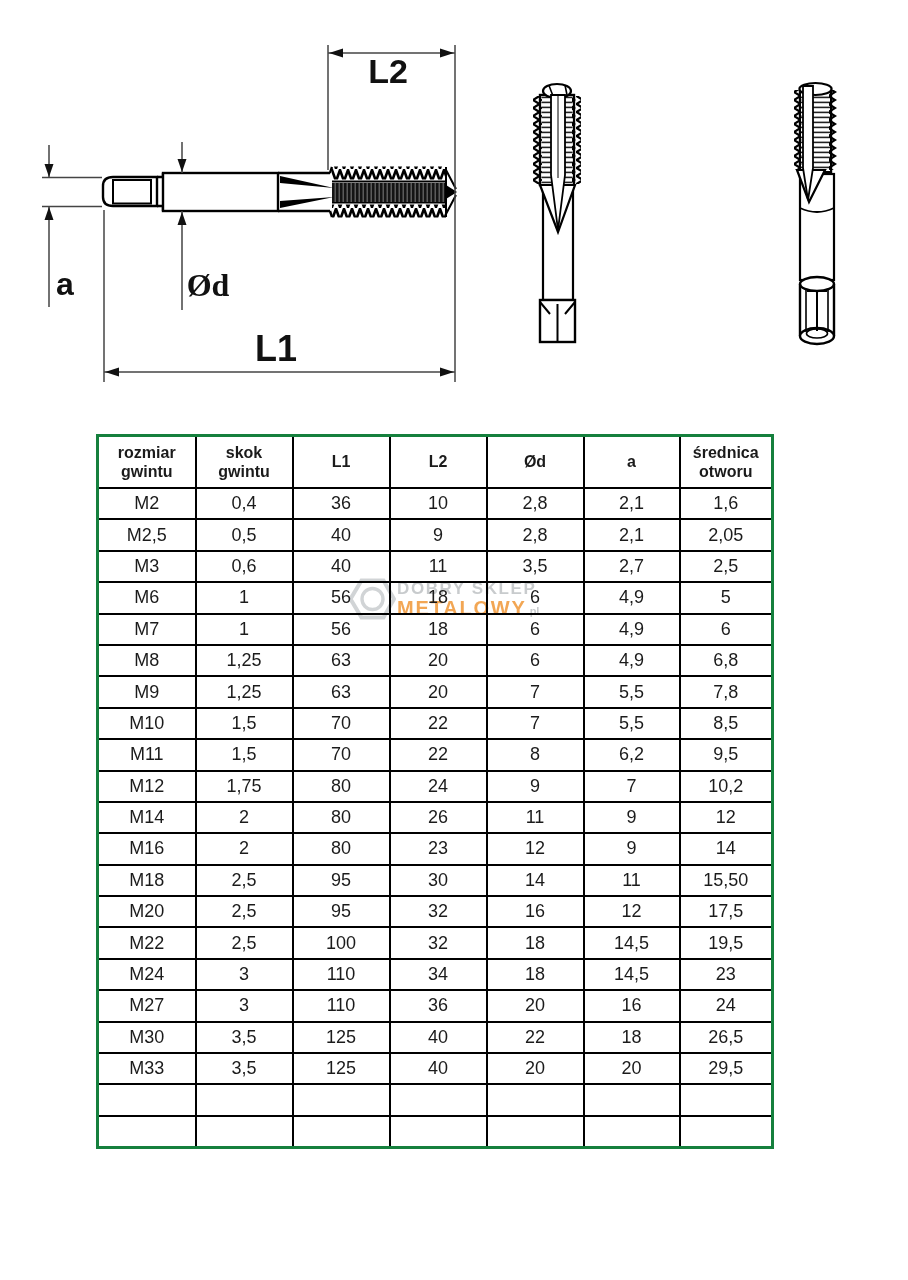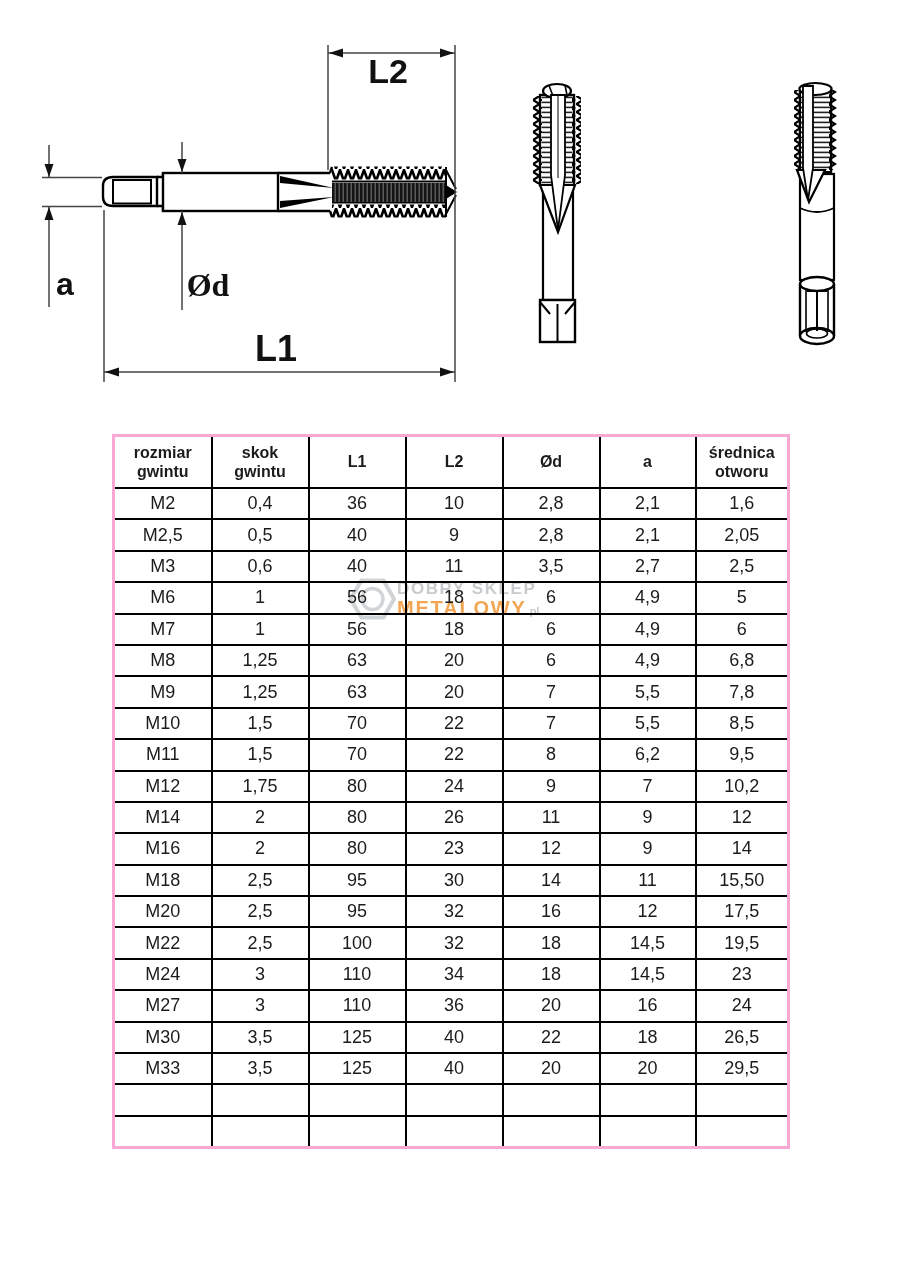--- a/index.html
+++ b/index.html
@@ -5,23 +5,23 @@
   html,body{margin:0;padding:0;}
   body{
     width:908px;height:1280px;position:relative;background:#ffffff;
     font-family:"Liberation Sans",sans-serif;overflow:hidden;
   }
   .drawing{position:absolute;left:0;top:0;z-index:2;}
   .dim-label{font-family:"Liberation Sans",sans-serif;font-weight:bold;fill:#111;}
   .dim-label-serif{font-family:"Liberation Serif",serif;font-weight:bold;fill:#111;}
 
   .spec-table{
-    position:absolute;left:112px;top:434px;z-index:1;
+    position:absolute;left:96px;top:434px;z-index:1;
     border-collapse:collapse;table-layout:fixed;background:transparent;
-    border:3px solid #f9a8d4;
+    border:3px solid #15803d;
   }
   .spec-table th,.spec-table td{
     border:2.6px solid #000;text-align:center;vertical-align:middle;
     padding:0;color:#1b1b1b;background:transparent;
   }
   .spec-table th{font-size:16px;font-weight:bold;height:50px;line-height:1.2;white-space:pre-line;}
   .spec-table td{font-size:18px;font-weight:normal;height:29.4px;}
 
   .watermark{
     position:absolute;left:349px;top:576px;z-index:0;

